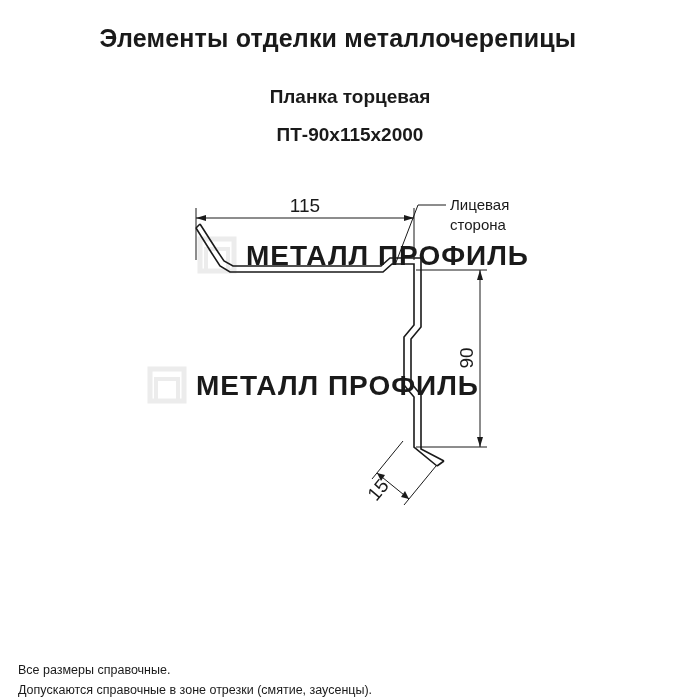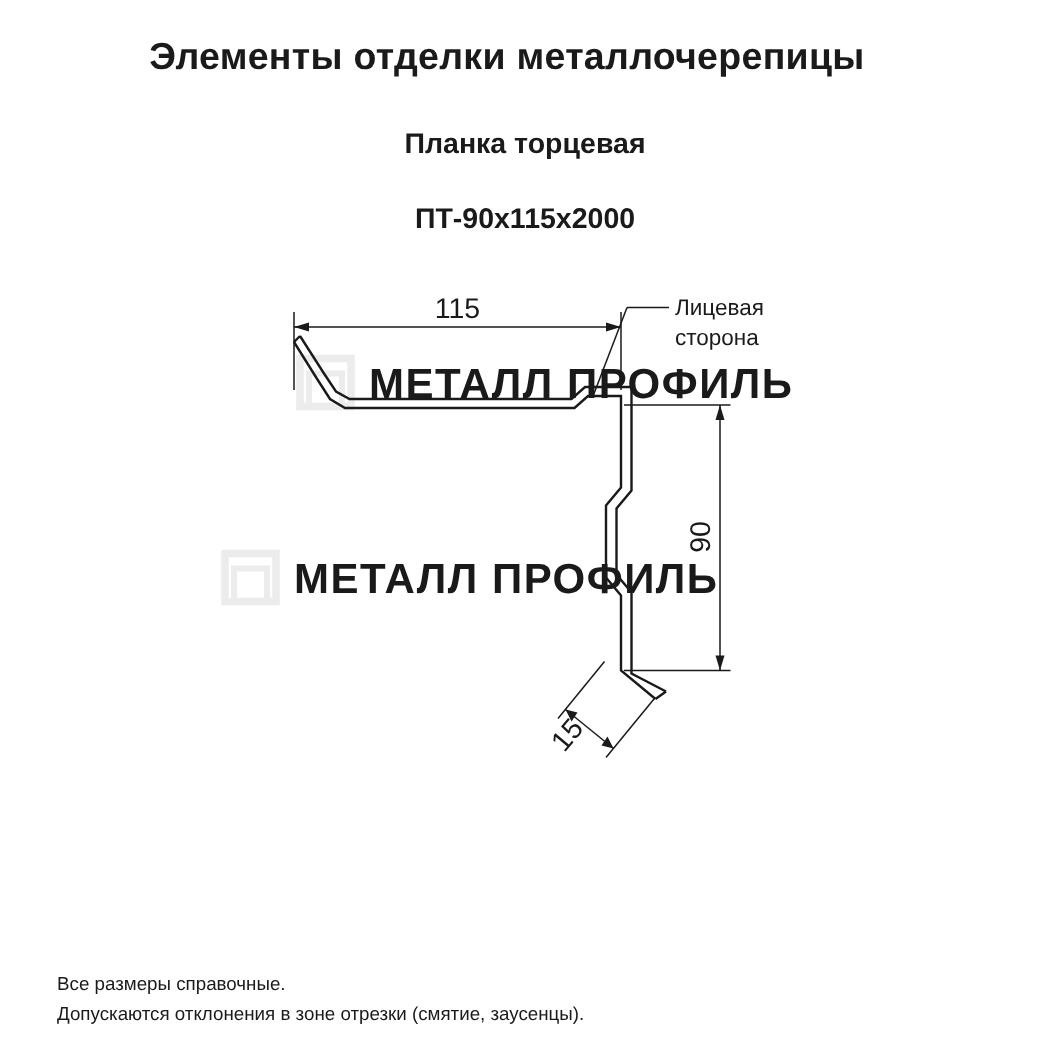--- a/index.html
+++ b/index.html
@@ -39,45 +39,43 @@
     font-weight: bold;
   }
   .code {
     position: absolute;
     top: 124px;
     left: 0;
     width: 700px;
     text-align: center;
     font-size: 19px;
     font-weight: bold;
-    margin-top: 12px;
   }
   .drawing {
     position: absolute;
     top: 160px;
     left: 0;
     width: 700px;
     height: 400px;
   }
   .watermark {
     position: absolute;
     left: 0;
     top: 0;
     width: 700px;
     height: 700px;
     pointer-events: none;
   }
   .footnotes {
     position: absolute;
     left: 18px;
-    bottom: 14px;
+    bottom: 0;
     font-size: 12.5px;
     line-height: 1.55;
     color: #1a1a1a;
-    margin-left: 20px;
   }
   .footnotes div {
     white-space: nowrap;
   }
   svg text {
     font-family: "Liberation Sans", sans-serif;
     fill: #1a1a1a;
   }
 </style>
 </head>
@@ -152,16 +150,16 @@
       <path d="M200,64 L216,89 L224,101 L233,106 L381,106 L390,98 L421,98 L421,167 L411,179 L411,223 L421,235 L421,289 L444,301"></path>
 
       <line x1="196" y1="68" x2="200" y2="64"></line>
       <line x1="437" y1="306" x2="444" y2="301"></line>
     </g>
 
   </svg>
 
   <div class="footnotes">
     <div>Все размеры справочные.</div>
-    <div>Допускаются отклонения в зоне отрезки (смятие, заусенцы).</div>
+    <div>Допускаются справочные в зоне отрезки (смятие, заусенцы).</div>
   </div>
 
 </div>
 
 </body></html>

